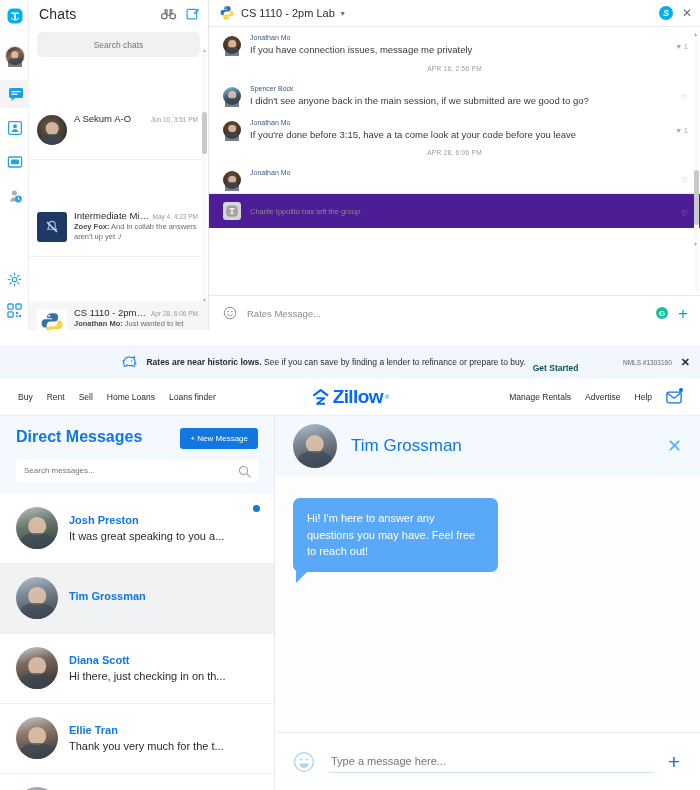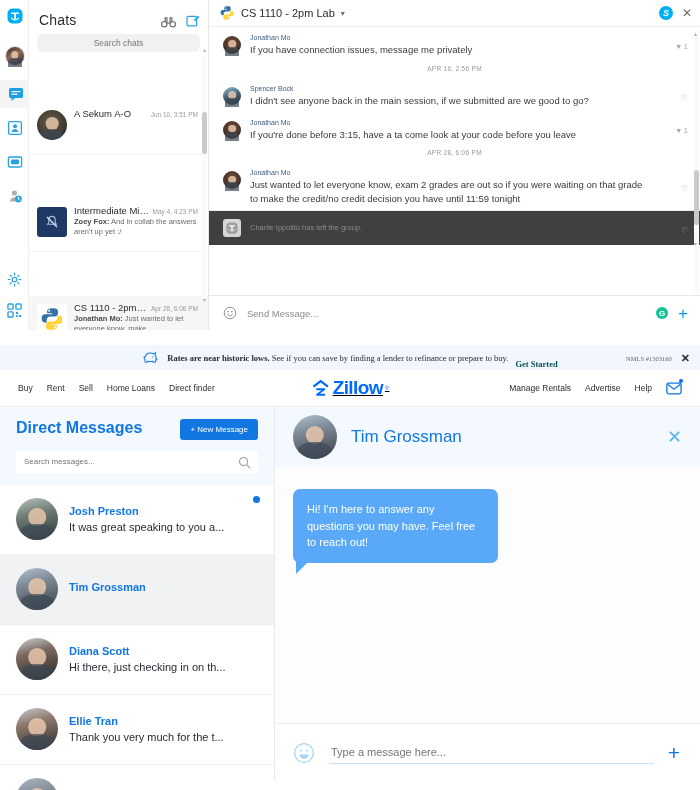--- a/index.html
+++ b/index.html
@@ -48,28 +48,28 @@
   
   .chatlist {
     width: 180px; flex: 0 0 180px;
     background: #ffffff;
     border-right: 1px solid #e6e6e6;
     position: relative;
     height: 330px;
     overflow: hidden;
   }
   .cl-head {
-    height: 28px; display: flex; align-items: flex-end;
+    height: 28px; display: flex; align-items: center;
     padding: 0 8px 0 10px;
   }
   .cl-title { font-size: 14px; color: #2b2b2b; font-weight: 400; flex: 1; letter-spacing: .2px;}
   .cl-head-ico { margin-left: 9px; display:flex; align-items:center;}
   .cl-search-wrap { padding: 4px 8px 6px 8px; }
   .cl-search {
-    width: 100%; height: 18px; background: #f1f1f1;
+    width: 100%; height: 25px; background: #f1f1f1;
     border: none; border-radius: 6px;
     font-size: 8.5px; color: #8b8b8b;
     text-align: center;
     font-family: "Liberation Sans", sans-serif;
   }
   .cl-items { position: relative; }
   .cl-item {
     display: flex; padding: 6px 10px 6px 8px; gap: 7px;
     border-bottom: 1px solid #f2f2f2;
     background: #fff;
@@ -134,21 +134,21 @@
   .msg-name { font-size: 7px; color: #3b5b84; font-weight: 400; margin-bottom: 2px; }
   .msg-text { font-size: 9.5px; color: #3a3a3a; line-height: 1.45; }
   .msg-react {
     position: absolute; right: 12px; top: 50%; transform: translateY(-20%);
     display: flex; align-items: center; gap: 3px;
     font-size: 7.5px; color: #a8a8a8;
   }
   .divider { text-align: center; font-size: 6.5px; color: #9a9a9a; padding: 4px 0 6px; letter-spacing: .3px;}
   .sysmsg {
     display: flex; align-items: center; gap: 9px;
-    padding: 8px 12px 8px 14px; background: #404040;
+    padding: 8px 12px 8px 14px; background: #4c1d95;
     border-top: 1px solid #ececec; position: relative;
   }
   .sys-ico {
     width: 18px; height: 18px; border-radius: 3px; background: #d6d6d6;
     display:flex;align-items:center;justify-content:center;
   }
   .sys-text { font-size: 7.5px; color: #8a8a8a; }
 
   .conv-scroll { position:absolute; right:1px; top:30px; bottom:38px; width:5px; background:#fafafa;}
   .conv-thumb { position:absolute; right:1px; top:170px; width:5px; height:55px; background:#c9c9c9; border-radius:3px;}
@@ -165,22 +165,22 @@
     display:flex;align-items:center;justify-content:center;
   }
   .plus { color: #0d9ae5; font-size: 17px; line-height: 1; font-weight: 300; }
 
   
   .gap { height: 15px; width: 700px; background: #ffffff; }
 
   
   .zillow { width: 700px; height: 445px; background: #fff; position: relative; overflow: hidden; }
   .z-banner {
-    height: 25px; background: #f1f7fd; display: flex; align-items: center;
-    justify-content: center; position: relative; padding: 0 14px; font-family: Liberation Serif, serif;
+    height: 34px; background: #f1f7fd; display: flex; align-items: center;
+    justify-content: center; position: relative; padding: 0 14px;
   }
   .z-ban-ico { margin-right: 8px; display:flex; }
   .z-ban-text { font-size: 8.5px; color: #2a2a33; }
   .z-ban-text b { font-weight: 700; }
   .z-ban-cta { font-size: 8.5px; color: #0d5257; font-weight: 700; margin-left: 7px; text-decoration: none; margin-top: 12px; }
   .z-ban-right {
     position: absolute; right: 10px; top: 50%; transform: translateY(-50%);
     display: flex; align-items: center; gap: 9px;
   }
   .z-nmls { font-size: 6.5px; color: #62646a; }
@@ -188,21 +188,21 @@
 
   .z-nav {
     height: 37px; display: flex; align-items: center;
     border-bottom: 1px solid #eceef0; padding: 0 18px; position: relative;
   }
   .z-nav-left { display: flex; gap: 14px; }
   .z-nav-right { display: flex; gap: 14px; align-items: center; margin-left: auto; }
   .z-nav-item { font-size: 8.5px; color: #2a2a33; text-decoration: none; white-space: nowrap; }
   .z-logo {
     position: absolute; left: 50%; transform: translateX(-50%);
-    display: flex; align-items: center; gap: 2px; text-decoration: underline;
+    display: flex; align-items: center; gap: 2px;
   }
   .z-logo-text { font-size: 19px; font-weight: 700; color: #006aff; letter-spacing: -.6px; }
   .z-logo-tm { font-size: 6px; color: #006aff; vertical-align: super; }
   .z-inbox { position: relative; display:flex; }
   .z-dot {
     position: absolute; right: -1px; top: -2px;
     width: 4px; height: 4px; border-radius: 50%; background: #006aff;
   }
 
   .z-main { display: flex; height: 374px; }
@@ -534,21 +534,20 @@
         </div>
       </div>
       <div class="divider">APR 28, 6:06 PM</div>
 
       <div class="msg">
         <div class="msg-av ph-jm">
             <div class="face"></div>
           </div>
         <div class="msg-body">
           <div class="msg-name">Jonathan Mo</div>
-          <div class="msg-text">Just wanted to let everyone know, exam 2 grades are out so if you were waiting on that grade to make the credit/no credit decision you have until 11:59 tonight</div>
         </div>
         <div class="msg-react">
           <span>♡</span>
         </div>
       </div>
 
       <div class="sysmsg">
         <div class="sys-ico">
           <svg width="12" height="12" viewBox="0 0 16 16">
               <rect x="0.5" y="0.5" width="15" height="15" rx="5" fill="#9e9e9e"></rect>
@@ -570,21 +569,21 @@
 
     <div class="composer">
       <div style="display:flex;">
         <svg width="14" height="14" viewBox="0 0 16 16">
             <circle cx="8" cy="8" r="6.6" fill="none" stroke="#8c8c8c" stroke-width="1.1"></circle>
             <circle cx="5.8" cy="6.4" r=".9" fill="#8c8c8c"></circle>
             <circle cx="10.2" cy="6.4" r=".9" fill="#8c8c8c"></circle>
             <path d="M5.2 9.6c.8 1.1 1.8 1.6 2.8 1.6s2-.5 2.8-1.6" stroke="#8c8c8c" stroke-width="1.1" fill="none" stroke-linecap="round"></path>
           </svg>
       </div>
-      <div class="comp-ph">Send Message...</div>
+      <div class="comp-ph">Rates Message...</div>
       <div class="gram">G</div>
       <div class="plus">+</div>
     </div>
   </div>
 </div>
 
 <div class="gap"></div>
 
 <div class="zillow">
 
@@ -602,21 +601,21 @@
       <span class="z-ban-x">✕</span>
     </span>
   </div>
 
   <div class="z-nav">
     <div class="z-nav-left">
       <a class="z-nav-item" href="#">Buy</a>
       <a class="z-nav-item" href="#">Rent</a>
       <a class="z-nav-item" href="#">Sell</a>
       <a class="z-nav-item" href="#">Home Loans</a>
-      <a class="z-nav-item" href="#">Direct finder</a>
+      <a class="z-nav-item" href="#">Loans finder</a>
     </div>
     <div class="z-logo">
       <svg width="20" height="20" viewBox="0 0 24 24">
           <path d="M12 2 2.5 9.4l1.6 2L12 5.3l7.9 6.1 1.6-2z" fill="#006aff"></path>
           <path d="M6.8 12.3h10.4v2.1l-6.4 4.4h6.4v2.6H6.8v-2.2l6.3-4.4H6.8z" fill="#006aff"></path>
         </svg>
       <span class="z-logo-text">Zillow</span>
       <span class="z-logo-tm">®</span>
     </div>
     <div class="z-nav-right">

